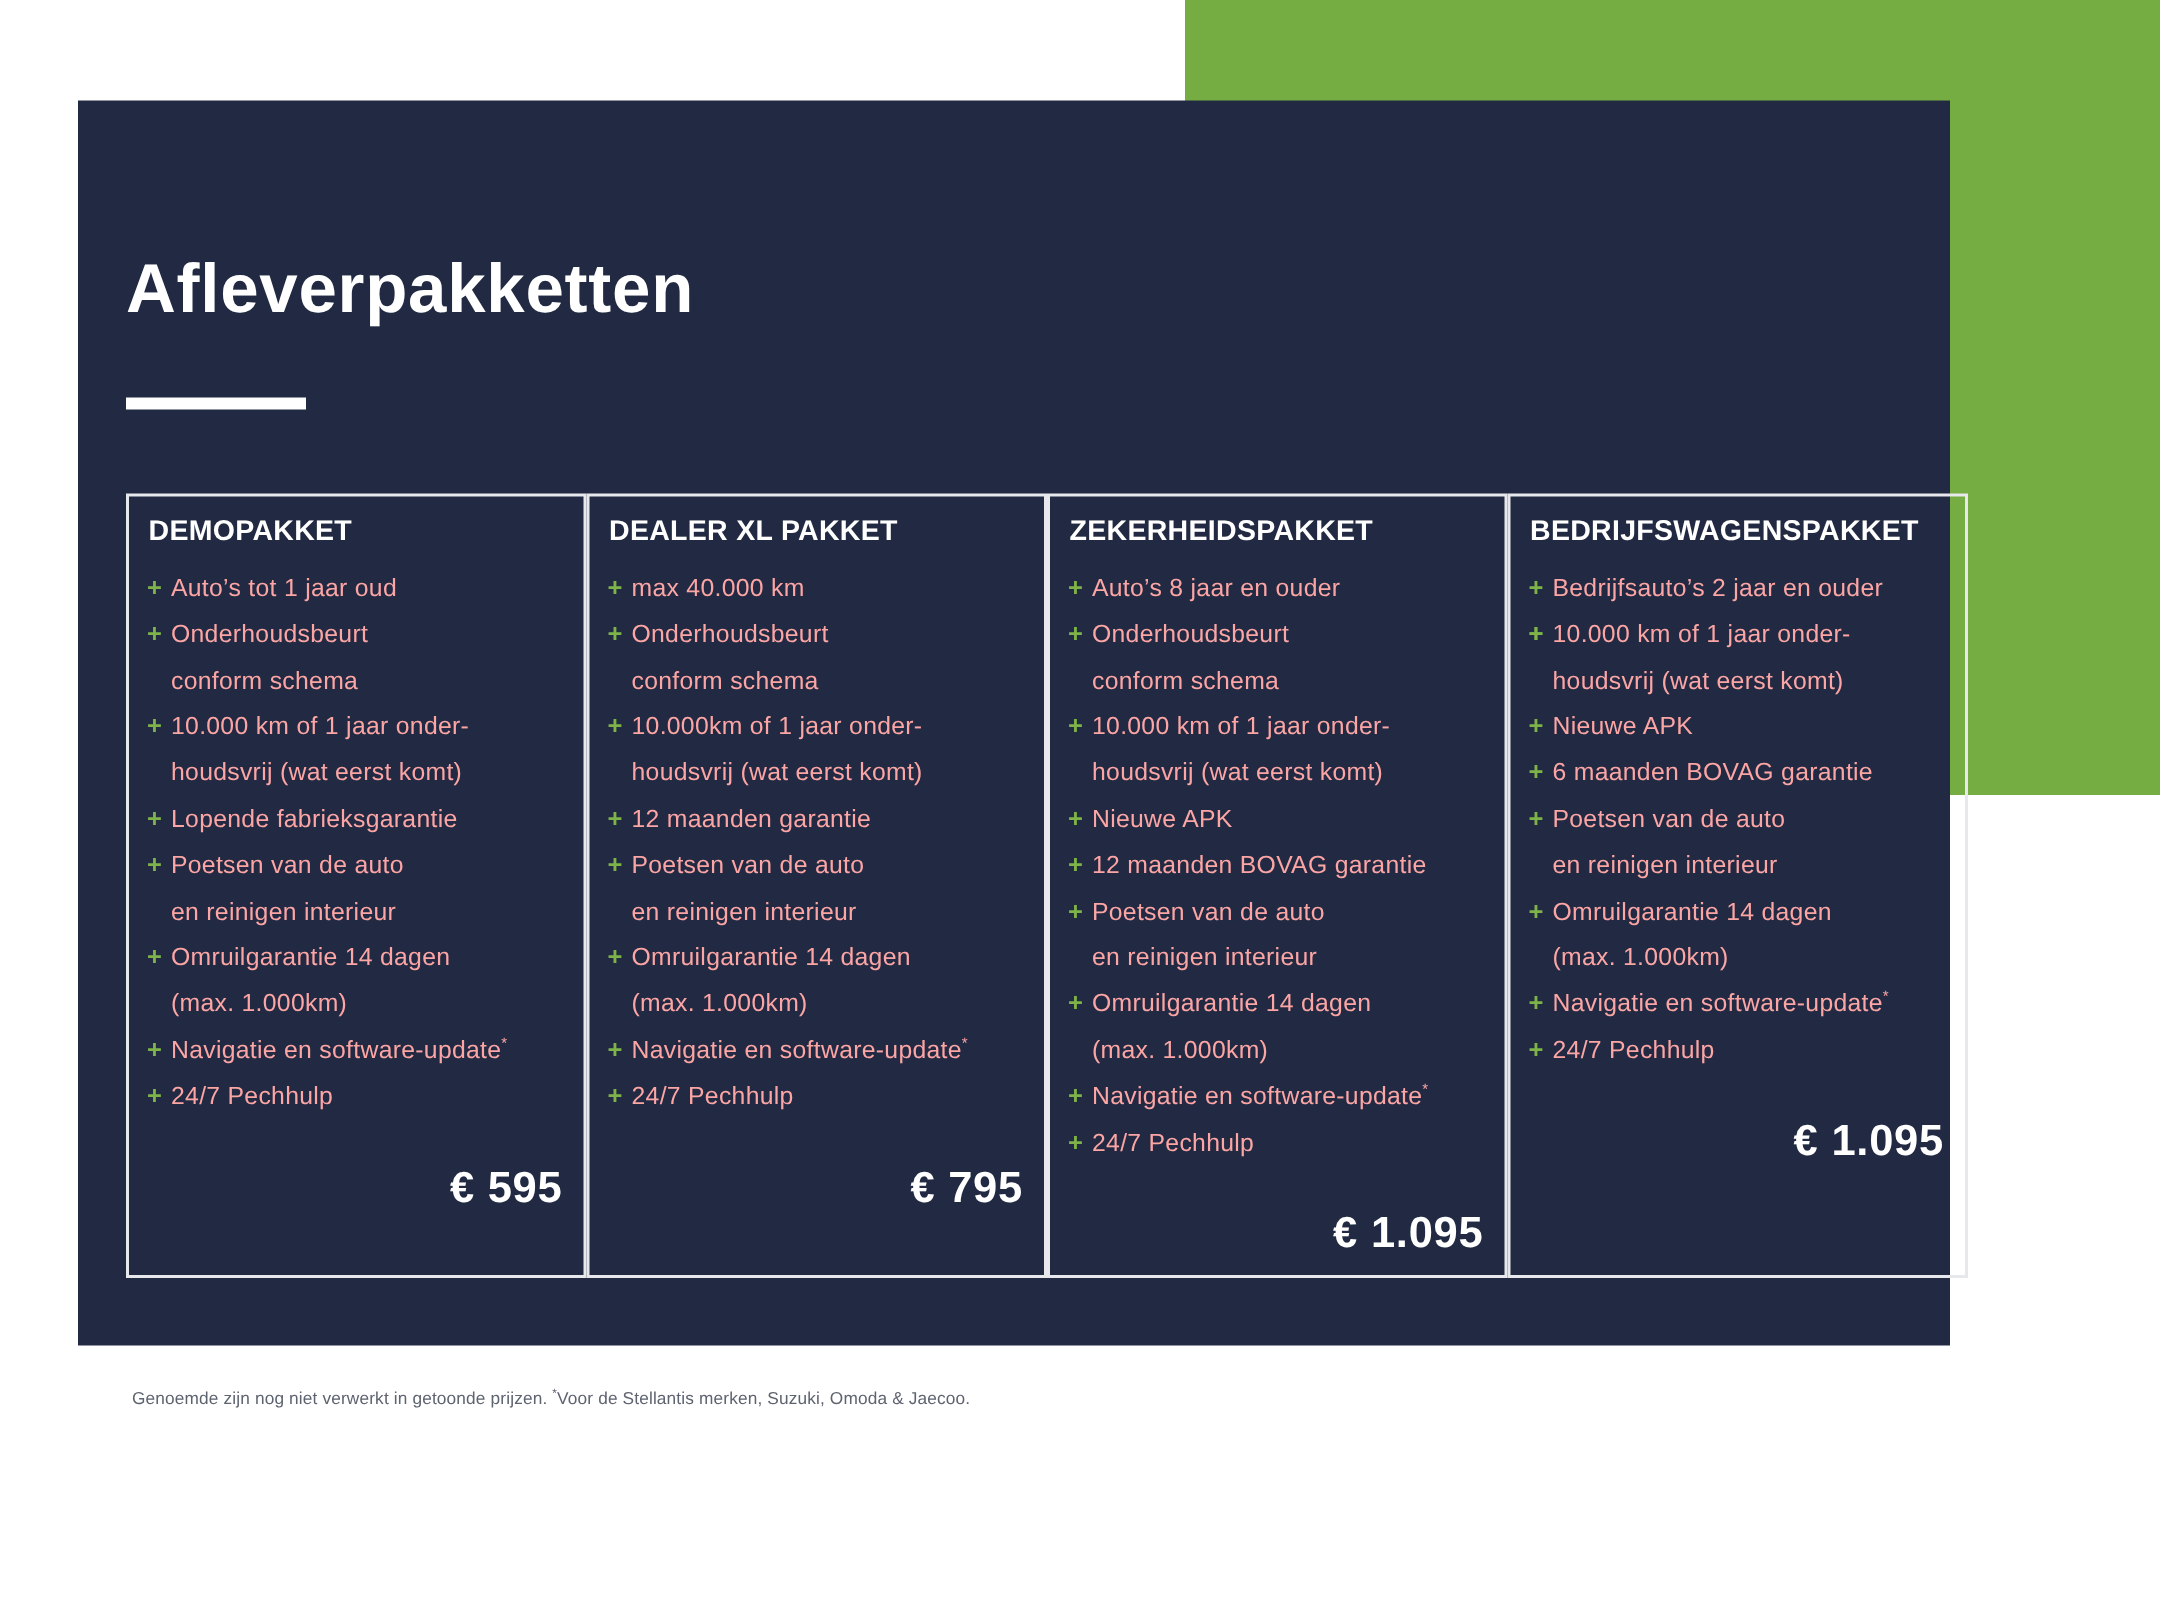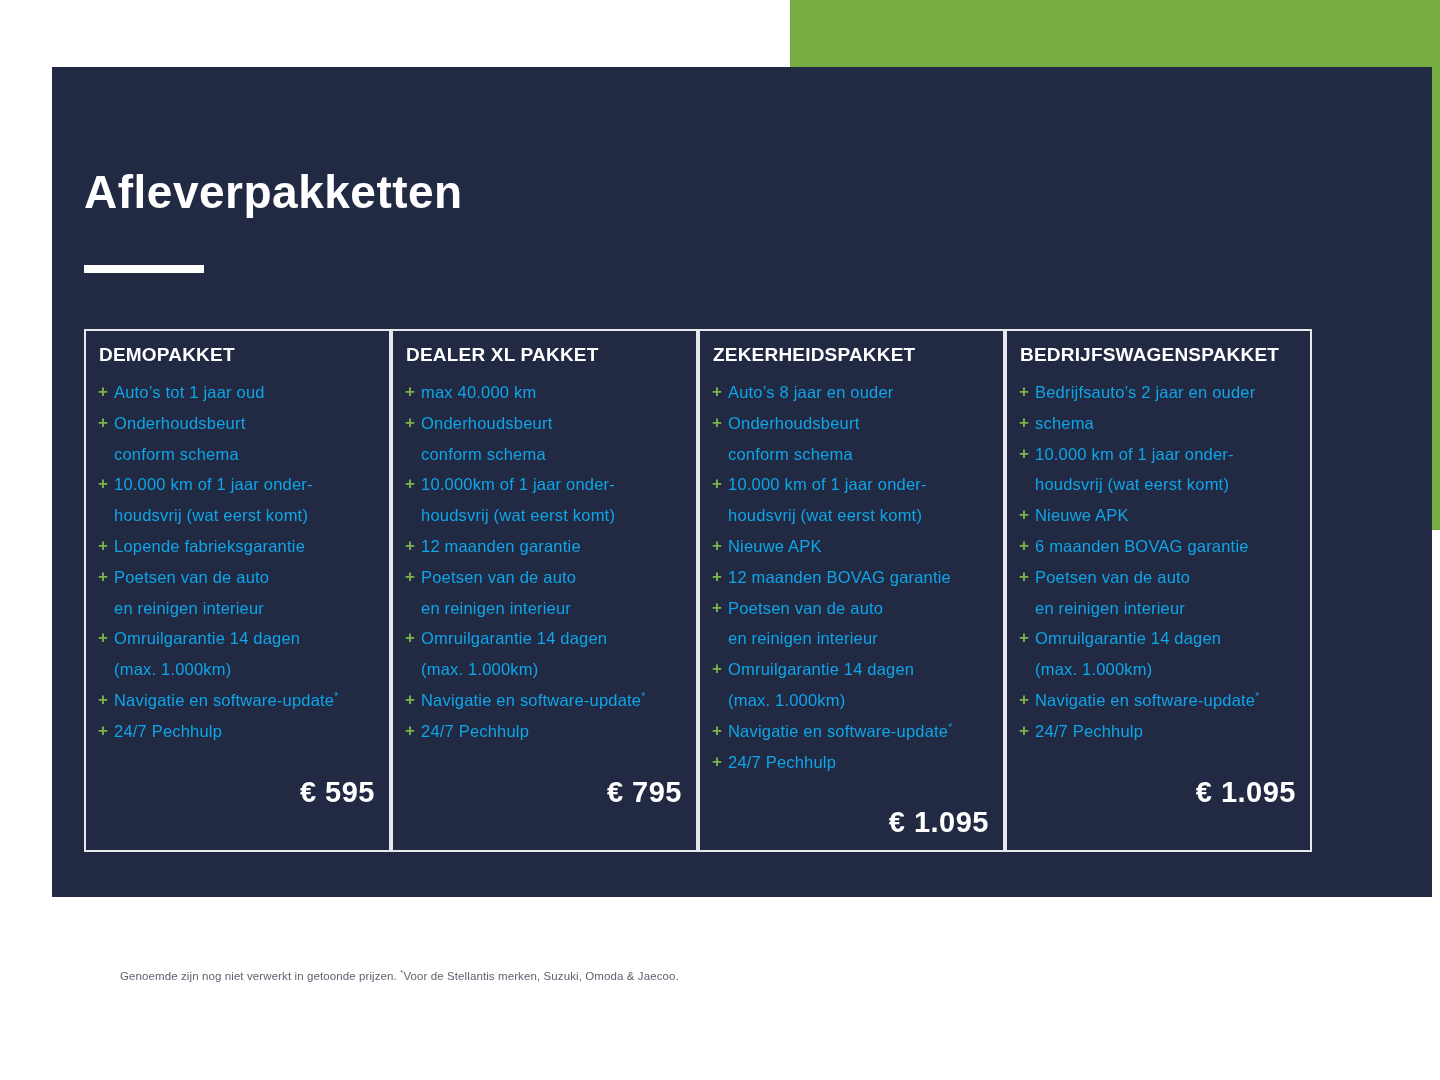--- a/index.html
+++ b/index.html
@@ -12,21 +12,21 @@
   }
   .green-block {
     position: absolute;
     left: 790px; top: 0;
     width: 650px; height: 530px;
     background: var(--green);
   }
   .panel {
     position: absolute;
     left: 52px; top: 67px;
-    width: 1380px; height: 830px;
+    width: 1248px; height: 830px;
     background: var(--navy);
   }
   .page-title {
     position: absolute;
     left: 32px; top: 98px;
     font-size: 46px;
     font-weight: bold;
     letter-spacing: 0.5px;
     color: #ffffff;
   }
@@ -71,42 +71,41 @@
     left: -1px; top: 0;
     color: var(--green-plus);
     font-weight: bold;
     font-size: 17px;
     line-height: 30.8px;
   }
   .feature .line {
     font-size: 16.5px;
     line-height: 30.8px;
     letter-spacing: 0.2px;
-    color: #0ea5e9;
+    color: #fca5a5;
     white-space: nowrap;
   }
   .feature .line sup {
     font-size: 10px;
     line-height: 0;
   }
   .price {
     text-align: right;
     font-size: 29px;
     font-weight: bold;
     color: #ffffff;
     margin-top: 29px;
     letter-spacing: 0.5px;
   }
   .footnote {
     position: absolute;
-    left: 88px; top: 968px;
+    left: 88px; top: 924px;
     font-size: 11.5px;
     letter-spacing: 0.1px;
     color: #5e6370;
-    margin-left: 32px;
   }
   .footnote sup { font-size: 8px; }
 </style>
 </head>
 <body>
 
 <div class="green-block"></div>
 
 <div class="panel">
   <h1 class="page-title">Afleverpakketten</h1>
@@ -247,21 +246,20 @@
 
   <div class="card">
     <h2 class="card-title">BEDRIJFSWAGENSPAKKET</h2>
     <ul class="feature-list">
           <li class="feature">
             <span class="plus">+</span>
             <div class="line">Bedrijfsauto’s 2 jaar en ouder</div>
           </li>
           <li class="feature">
             <span class="plus">+</span>
-            <div class="line">schema</div>
           </li>
           <li class="feature">
             <span class="plus">+</span>
             <div class="line">10.000 km of 1 jaar onder-</div>
             <div class="line">houdsvrij (wat eerst komt)</div>
           </li>
           <li class="feature">
             <span class="plus">+</span>
             <div class="line">Nieuwe APK</div>
           </li>

